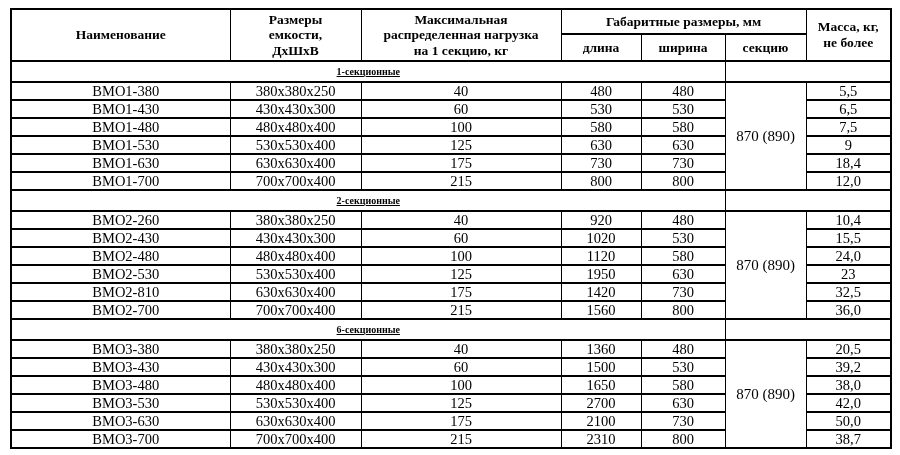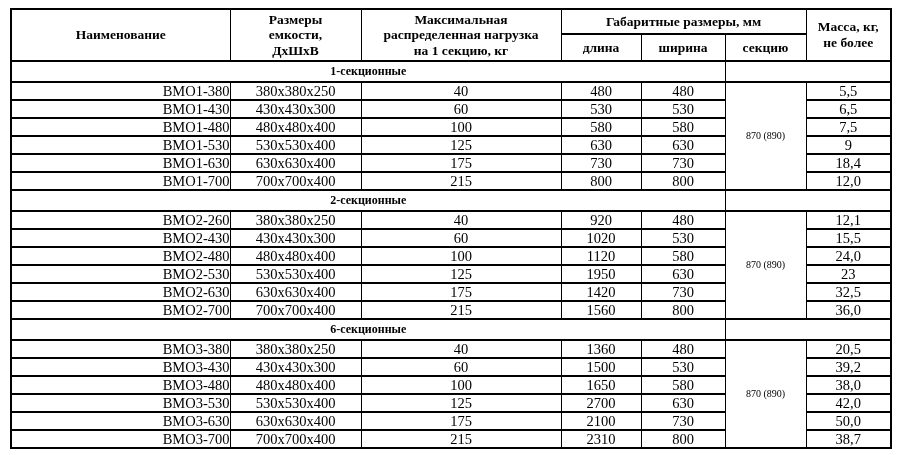--- a/index.html
+++ b/index.html
@@ -47,31 +47,32 @@
   .spec-table thead tr.h1 th { height: 23px; }
   .spec-table thead tr.h2 th { height: 25px; }
   .spec-table td {
     font-size: 14.5px;
     line-height: 16px;
     height: 16px;
     text-align: center;
     white-space: nowrap;
   }
   .spec-table td.name-cell {
-    text-align: right;
+    text-align: center;
     padding-left: 10px;
   }
   .spec-table tr.band-row td {
     height: 19px;
     line-height: 19px;
     font-weight: bold;
-    font-size: 12px;
+    font-size: 10px;
+    text-decoration: underline;
   }
   .spec-table td.height-cell {
-    font-size: 10px;
+    font-size: 15px;
   }
 </style>
 </head>
 <body>
 
 <div class="doc-page">
   <table class="spec-table">
     <colgroup>
       <col style="width:219px">
       <col style="width:131px">
@@ -158,21 +159,21 @@
           <td colspan="5">2-секционные</td>
           <td colspan="2"></td>
         </tr>
         <tr>
           <td class="name-cell">ВМО2-260</td>
           <td>380x380x250</td>
           <td>40</td>
           <td>920</td>
           <td>480</td>
           <td rowspan="6" class="height-cell">870 (890)</td>
-          <td>12,1</td>
+          <td>10,4</td>
         </tr>
         <tr>
           <td class="name-cell">ВМО2-430</td>
           <td>430x430x300</td>
           <td>60</td>
           <td>1020</td>
           <td>530</td>
           <td>15,5</td>
         </tr>
         <tr>
@@ -185,21 +186,21 @@
         </tr>
         <tr>
           <td class="name-cell">ВМО2-530</td>
           <td>530x530x400</td>
           <td>125</td>
           <td>1950</td>
           <td>630</td>
           <td>23</td>
         </tr>
         <tr>
-          <td class="name-cell">ВМО2-630</td>
+          <td class="name-cell">ВМО2-810</td>
           <td>630x630x400</td>
           <td>175</td>
           <td>1420</td>
           <td>730</td>
           <td>32,5</td>
         </tr>
         <tr>
           <td class="name-cell">ВМО2-700</td>
           <td>700x700x400</td>
           <td>215</td>

